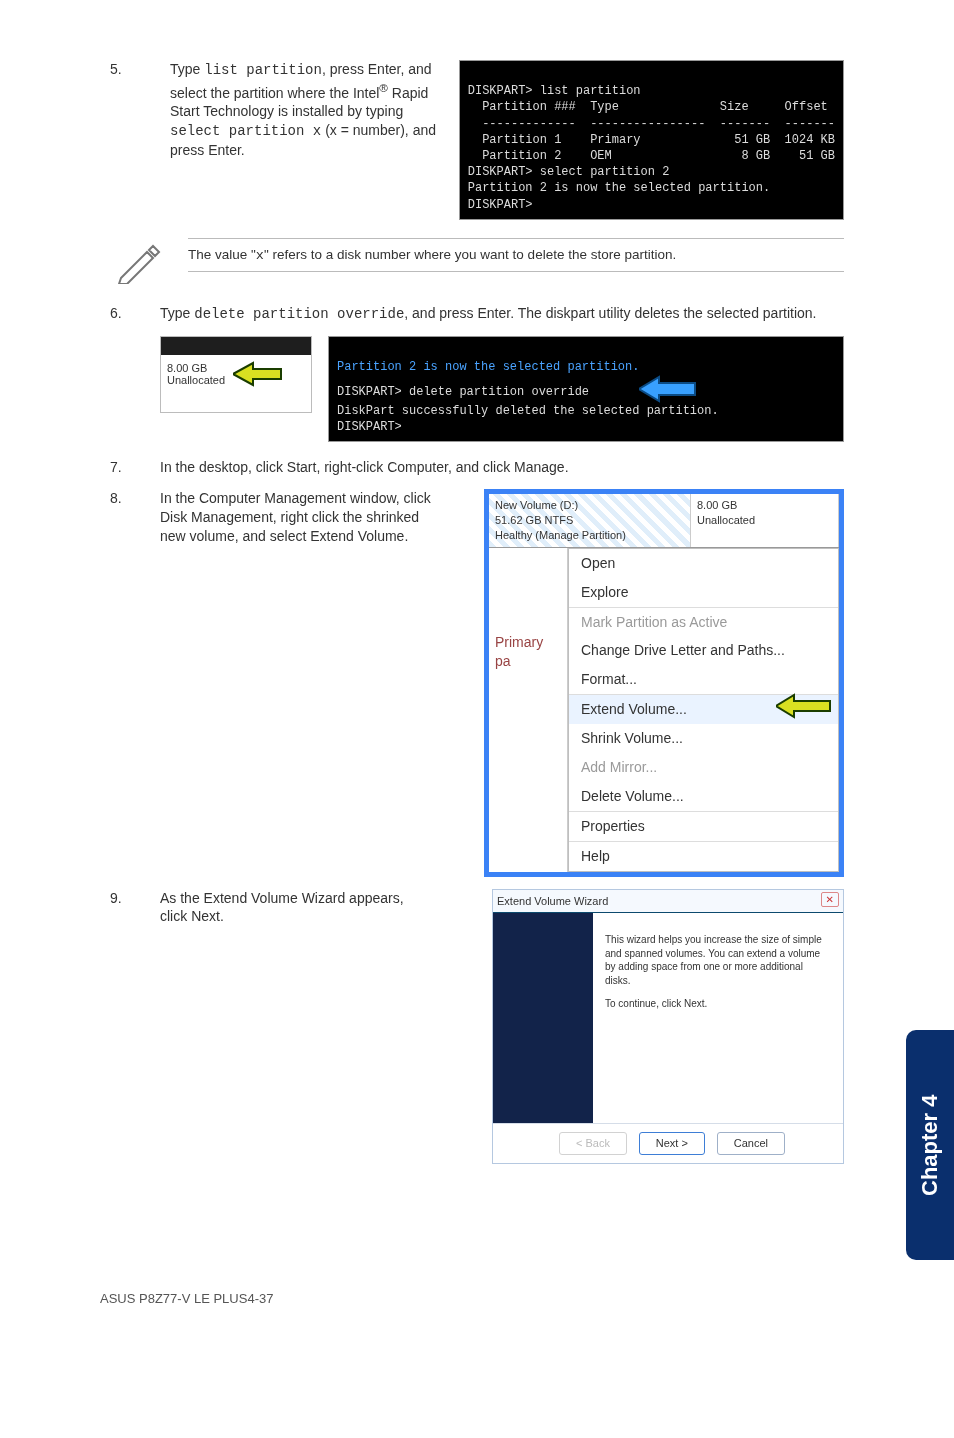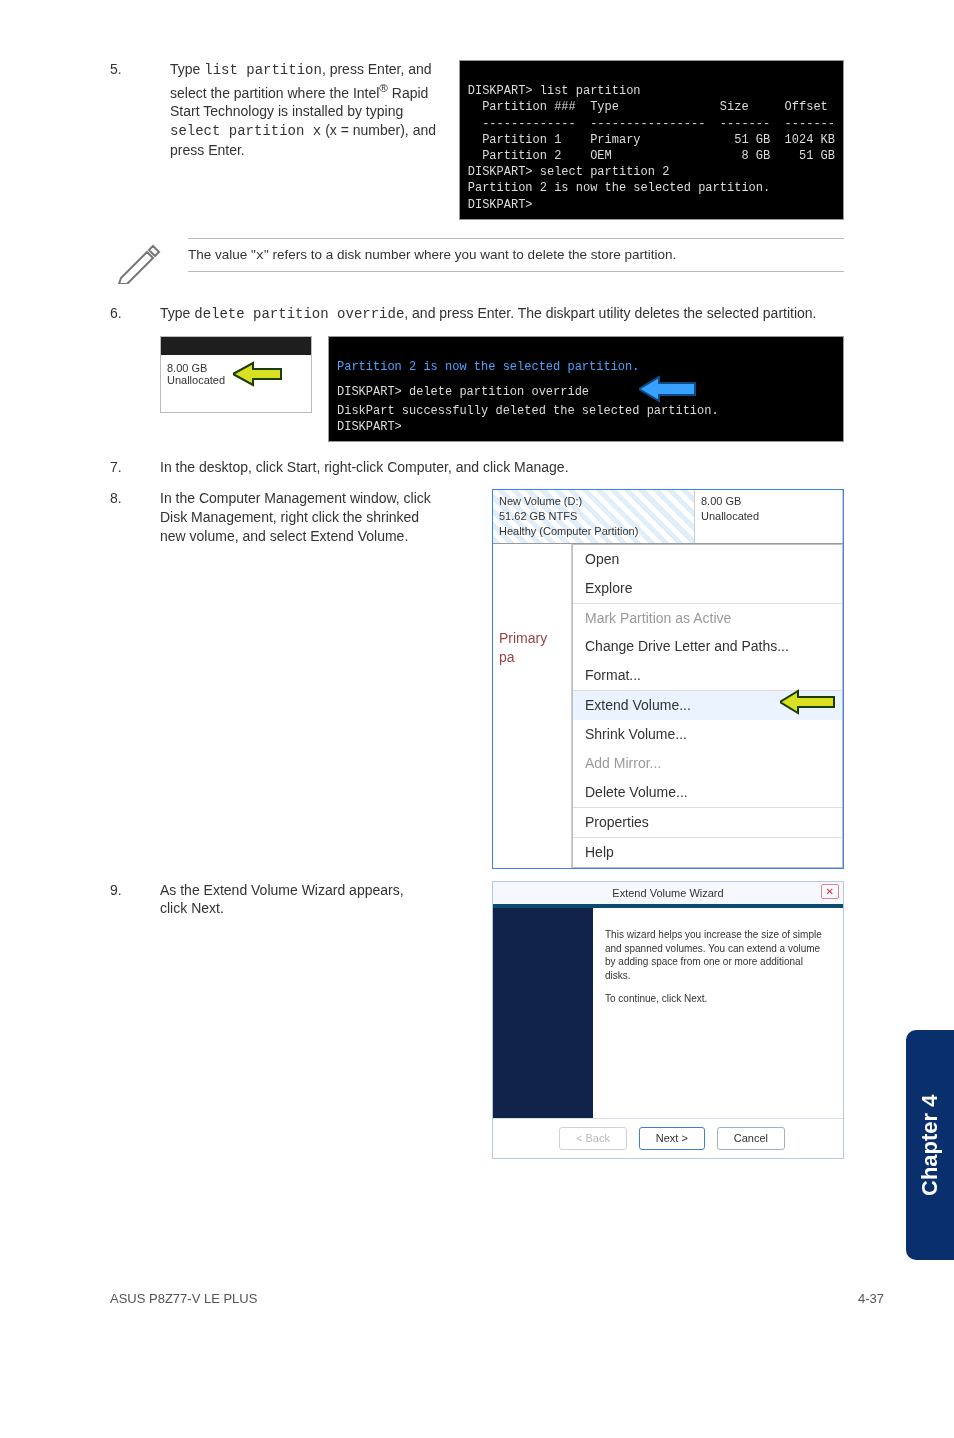--- a/index.html
+++ b/index.html
@@ -16,45 +16,45 @@
   .term-blue{color:#4aa3ff}
   .notebox{display:flex;align-items:flex-start;gap:18px;margin:18px 0 20px}
   .notebox .iconwrap{width:60px;display:flex;align-items:center;justify-content:center;padding-top:6px}
   .notebox .msg{flex:1;border-top:1px solid #bbb;border-bottom:1px solid #bbb;padding:8px 0;font-size:13.5px}
   .cols{display:flex;gap:16px;margin-top:10px}
   .disk-block{border:1px solid #bcbcbc;width:150px;height:75px}
   .disk-top{height:18px;background:#1e1e1e}
   .disk-body{padding:6px;font-size:11px;display:flex;align-items:center;gap:8px}
   .arrowL{width:50px;height:26px;display:inline-block}
   .arrowR{width:58px;height:28px;display:inline-block}
-  .ctxmenu-card{border:1px solid #3b82f6;width:350px;margin-left:auto}
+  .ctxmenu-card{border:5px solid #3b82f6;width:350px;margin-left:auto}
   .vol-head{display:flex;border-bottom:1px solid #999}
   .cell{border-right:1px solid #ccc;padding:4px 6px;font-size:11px}
   .hatch{background:repeating-linear-gradient(45deg,#e0eefa 0 5px,#ffffff 5px 10px)}
   .menu{background:#fff;border:1px solid #bfbfbf;font-size:14px}
   .menu .row{padding:5px 12px}
   .menu .sep{border-top:1px solid #ddd}
   .menu .disabled{color:#9a9a9a}
   .menu .highlight{background:#eaf3ff;position:relative}
   .side-label{font-size:14px;padding:5px 6px;color:#944}
   .floatmenu{display:flex}
   .floatmenu .lcol{width:78px;border-right:1px solid #ccc}
   .wizard{border:1px solid #b5c8e0;width:350px;margin-left:auto}
-  .wiz-title{text-align:center;font-size:11px;padding:4px;border-bottom:4px solid #0c4a6e;background:#f5f9fe;position:relative}
+  .wiz-title{font-size:11px;padding:4px;border-bottom:1px solid #0c4a6e;background:#f5f9fe;position:relative}
   .wiz-title .close{position:absolute;right:4px;top:2px;color:#c33;border:1px solid #d88;padding:0 4px;font-size:10px;border-radius:2px}
   .wiz-body{display:flex;min-height:210px}
   .wiz-side{width:100px;background:#12234a}
   .wiz-main{flex:1;padding:10px 12px;font-size:10px}
   .wiz-main h4{font-size:13px;margin:2px 0 8px}
   .wiz-foot{padding:8px 12px;text-align:center;border-top:1px solid #d5dde8}
   .btn{display:inline-block;border:1px solid #9fb0c8;background:#fff;border-radius:3px;padding:3px 16px;font-size:11px;margin-left:8px}
   .btn.disabled{color:#bbb;border-color:#d2d2d2}
   .btn.primary{border-color:#3e7ed6}
   .chapter-tab{position:absolute;right:0;bottom:80px;width:48px;height:230px;background:#0a2f6d;color:#fff;display:flex;align-items:center;justify-content:center;writing-mode:vertical-rl;transform:rotate(180deg);font-size:22px;font-weight:bold;border-top-right-radius:10px;border-bottom-right-radius:10px}
-  .footer{position:absolute;bottom:34px;left:110px;right:70px;display:flex;justify-content:space-between;font-size:13px;color:#555}
+  .footer{position:absolute;bottom:34px;left:100px;right:70px;display:flex;font-size:13px;color:#555}
   .arrow-green{fill:#d9e021;stroke:#1a3d00;stroke-width:2}
   .arrow-blue{fill:#38a0ff;stroke:#0b4b84;stroke-width:2}
 </style>
 </head>
 <body>
 
 <div class="page">
 
   <div class="step row5">
     <div class="num">5.</div>
@@ -123,21 +123,21 @@
     <div class="num">8.</div>
     <div class="body" style="display:flex;gap:20px">
       <div style="width:280px">
         <span>In the Computer Management window, click </span><b>Disk Management</b><span>, right click the shrinked new volume, and select </span><b>Extend Volume</b><span>.</span>
       </div>
       <div class="ctxmenu-card">
         <div class="vol-head">
           <div class="cell hatch" style="flex:1.4">
             <b>New Volume (D:)</b><br>
             <span>51.62 GB NTFS</span><br>
-            <span>Healthy (Computer Partition)</span>
+            <span>Healthy (Manage Partition)</span>
           </div>
           <div class="cell" style="flex:1">
             <span>8.00 GB</span><br>
             <span>Unallocated</span>
           </div>
         </div>
         <div class="floatmenu">
           <div class="lcol">
             <div style="height:80px"></div>
             <div class="side-label">Primary pa</div>

